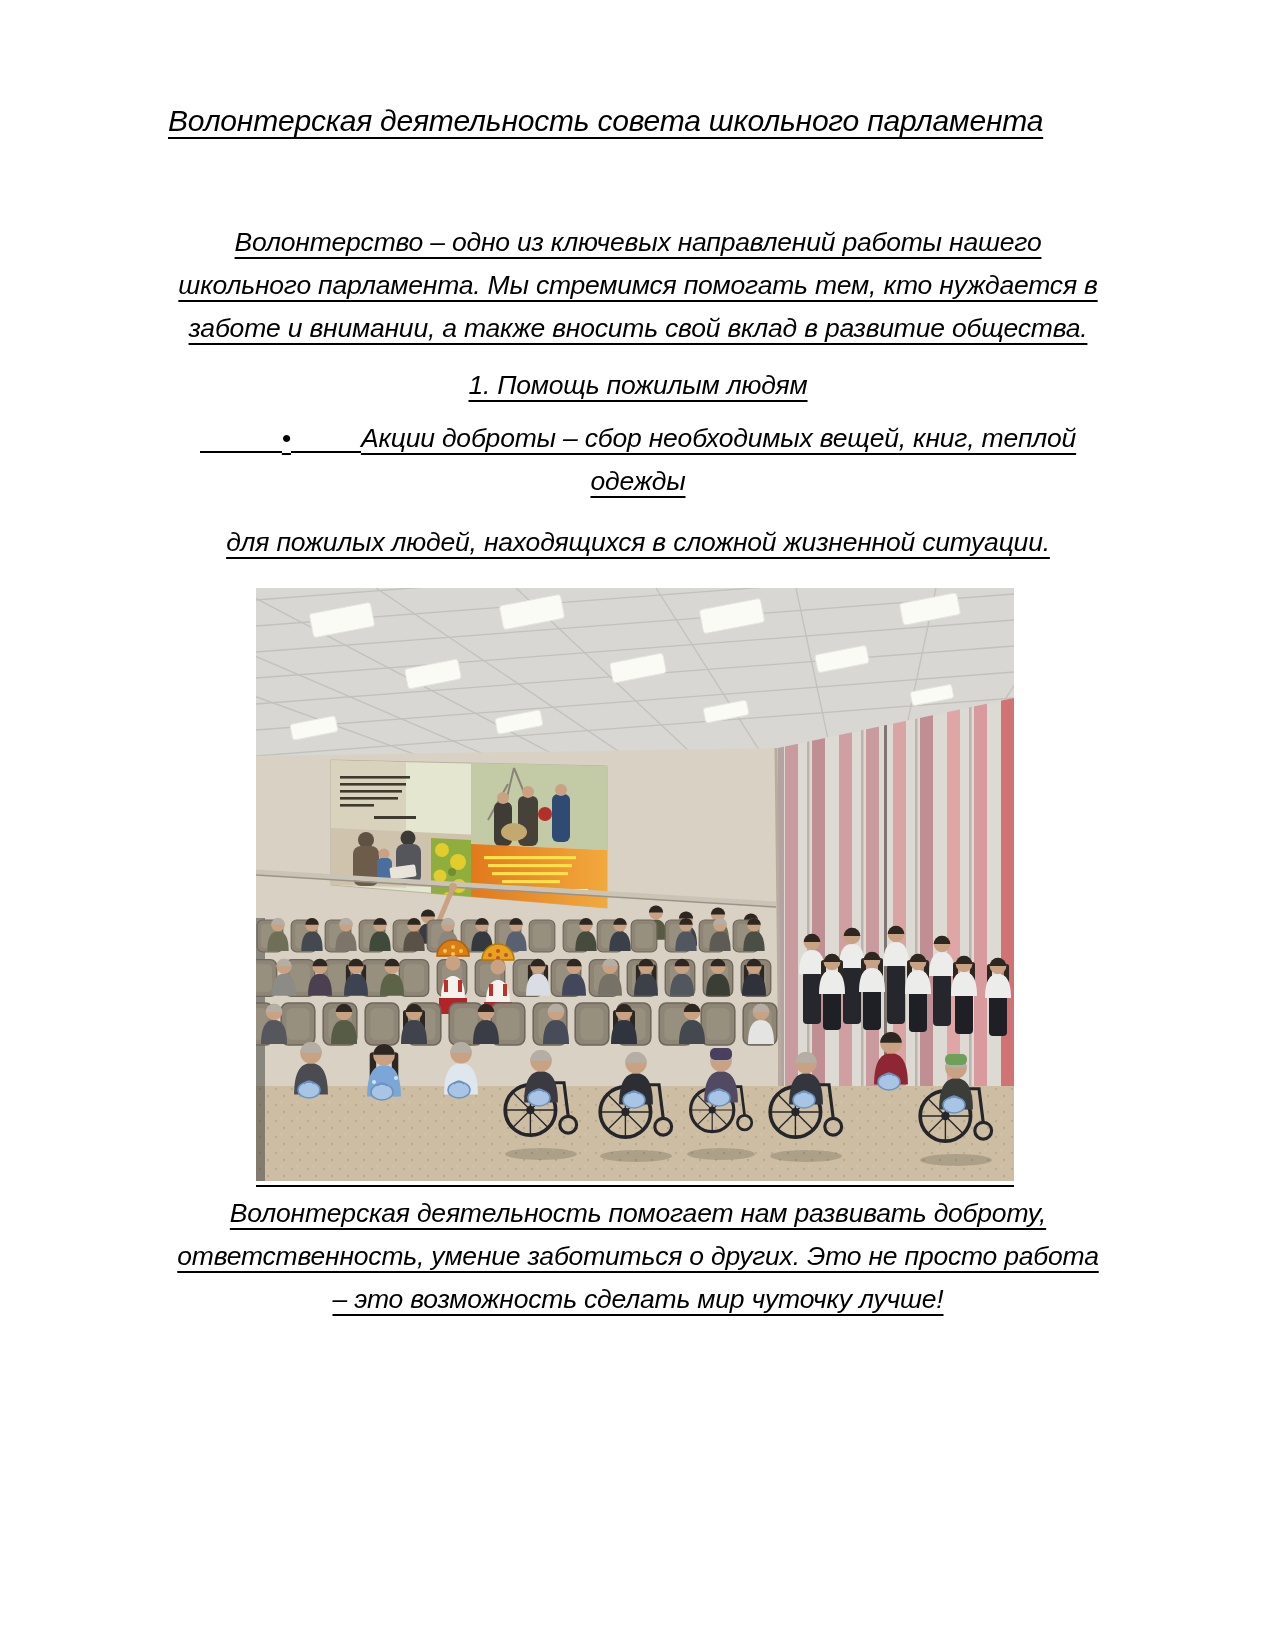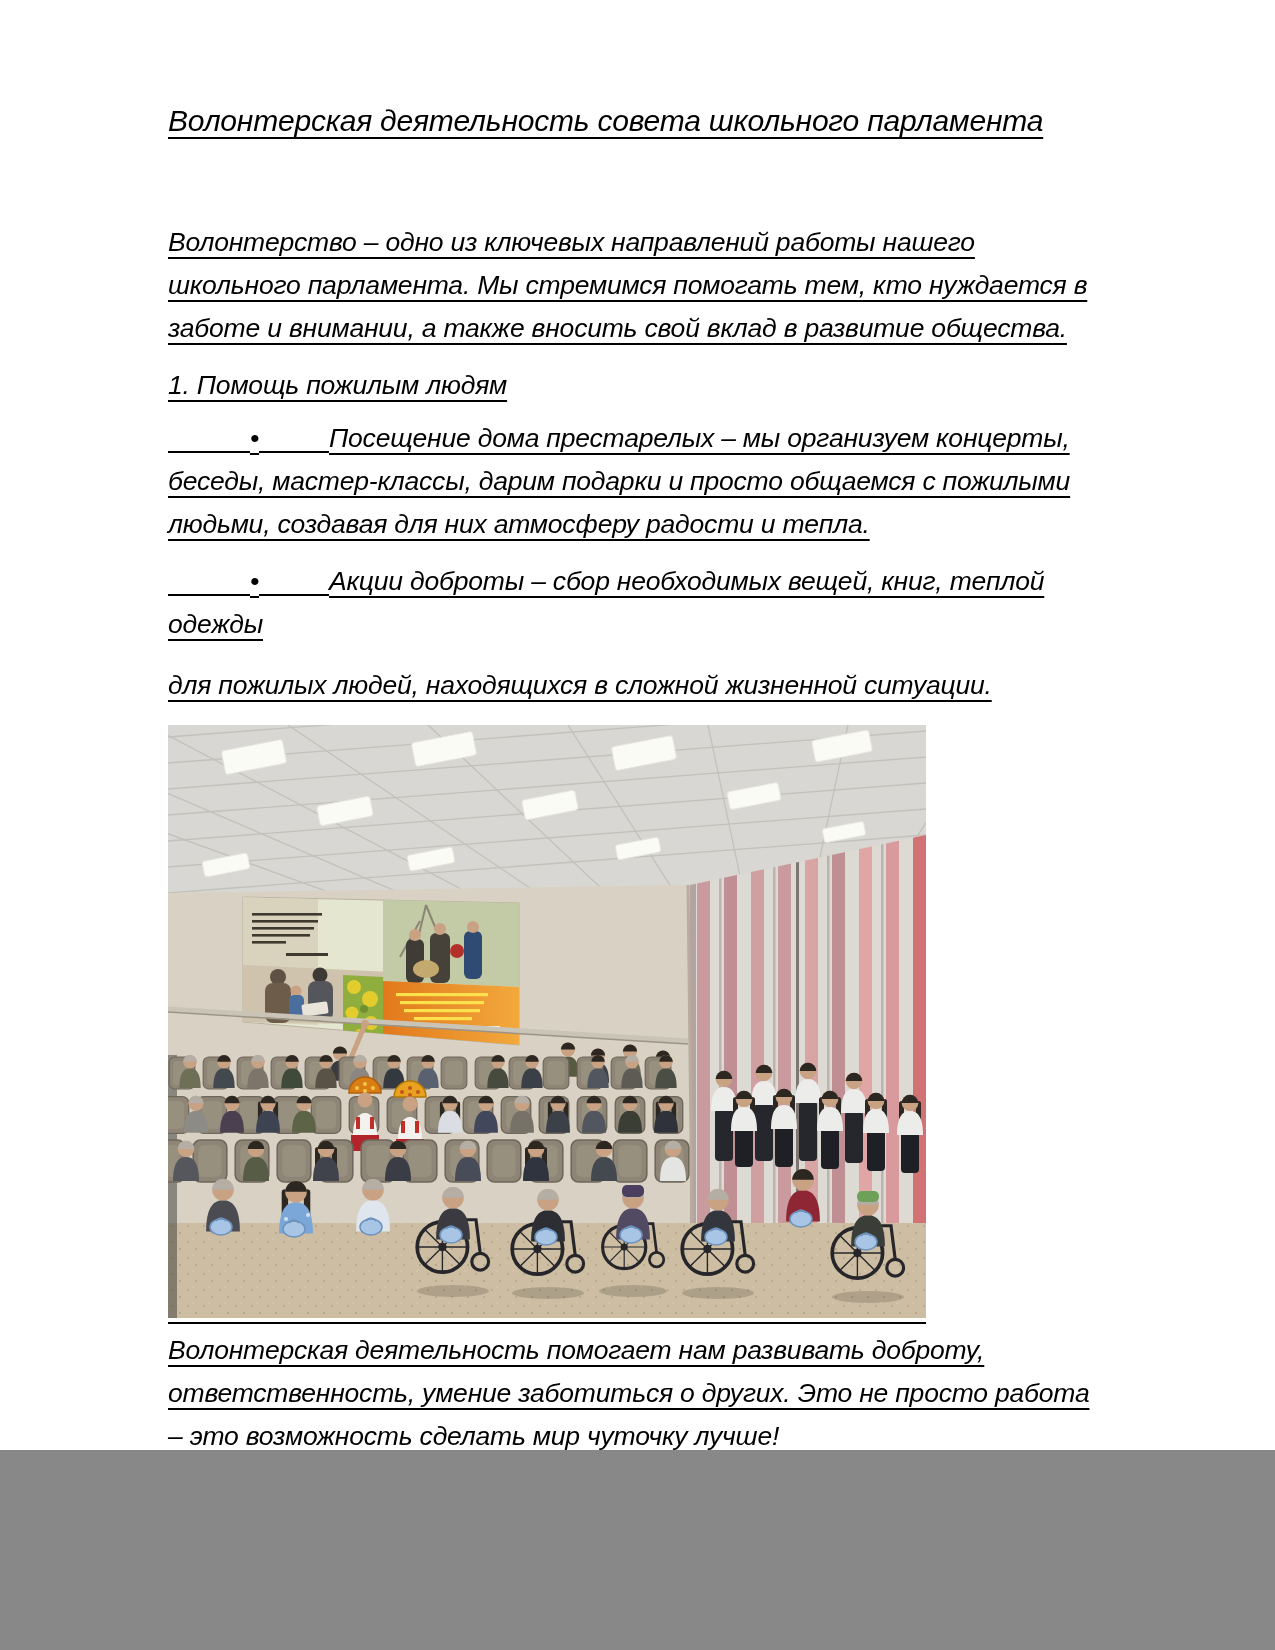--- a/index.html
+++ b/index.html
@@ -1,30 +1,30 @@
 <!DOCTYPE html>
 <html lang="ru"><head>
 <meta charset="utf-8">
 <style>
   html,body{margin:0;padding:0;background:#888;}
   .page{
-    width:1275px;height:1450px;background:#ffffff;margin:0 auto;position:relative;
+    width:1275px;height:1650px;background:#ffffff;margin:0 auto;position:relative;
     box-sizing:border-box;padding:96px 140px 0 168px;
     font-family:"Liberation Sans",sans-serif;font-style:italic;color:#000;
     letter-spacing:-0.2px;overflow:hidden;
   }
   .u{text-decoration:underline;text-decoration-thickness:2px;text-underline-offset:6px;}
   .doc-title{
     font-size:30px;font-weight:400;line-height:49px;margin:0 0 76px 0;
   }
-  .para{font-size:26.5px;line-height:43px;margin:0 0 14px 0;max-width:940px;}
+  .para{font-size:26.5px;line-height:43px;margin:0 0 14px 0;max-width:940px;text-align:center;}
   .para.sub{margin-bottom:10px;}
   .para.b1{margin-bottom:14px;}
   .para.b2{margin-bottom:18px;}
-  .para.cont{margin-bottom:18px;}
+  .para.cont{margin-bottom:24px;}
   .lead-bar{display:inline-block;width:82px;height:2px;background:#000;vertical-align:-6px;}
   .gap-bar{display:inline-block;width:70px;height:2px;background:#000;vertical-align:-6px;}
   .photo-wrap{
     display:inline-block;overflow:hidden;padding-bottom:4px;border-bottom:2px solid #000;
     vertical-align:-8px;margin-right:6px;line-height:0;
   }
   .photo-wrap svg{display:block;}
   .closing{margin-bottom:16px;}
 </style>
 </head>
@@ -38,23 +38,20 @@
 
   <p class="para">
     <span class="u">Волонтерство – одно из ключевых направлений работы нашего школьного парламента. Мы стремимся помогать тем, кто нуждается в заботе и внимании, а также вносить свой вклад в развитие общества.</span>
   </p>
 
 
   <p class="para sub">
     <span class="u">1. Помощь пожилым людям</span>
   </p>
 
-  <p class="para b1">
-    <span class="lead-bar"></span><span class="u">•</span><span class="gap-bar"></span><span class="u">Посещение дома престарелых – мы организуем концерты, беседы, мастер-классы, дарим подарки и просто общаемся с пожилыми людьми, создавая для них атмосферу радости и тепла.</span>
-  </p>
 
   <p class="para b2">
     <span class="lead-bar"></span><span class="u">•</span><span class="gap-bar"></span><span class="u">Акции доброты – сбор необходимых вещей, книг, теплой одежды</span>
   </p>
 
   <p class="para cont">
     <span class="u">для пожилых людей, находящихся в сложной жизненной ситуации.</span>
   </p>
 
   <p class="para closing"><span class="photo-wrap" role="img" aria-label="Групповое фото в актовом зале дома престарелых: пожилые люди в инвалидных колясках с голубыми подарками в первом ряду, школьники-волонтёры и девушки в народных костюмах позади, баннер на стене и розовые полосатые шторы справа"><svg width="758" height="593" viewBox="0 0 758 593" xmlns="http://www.w3.org/2000/svg">

